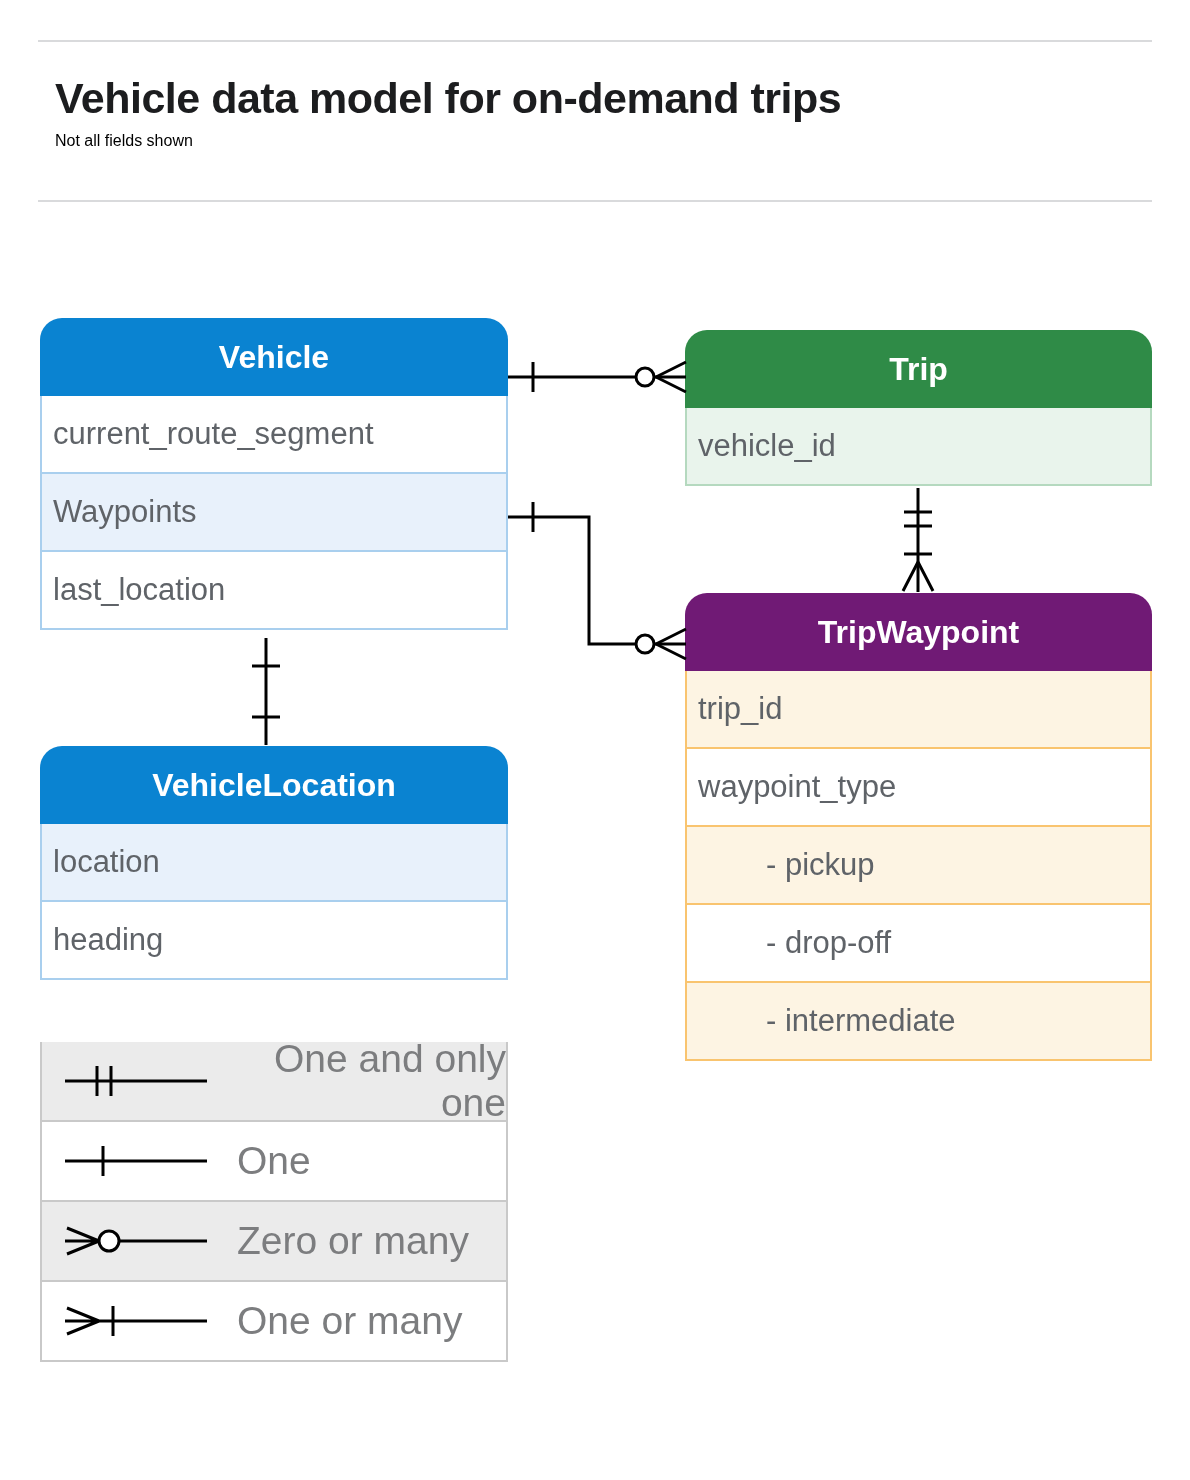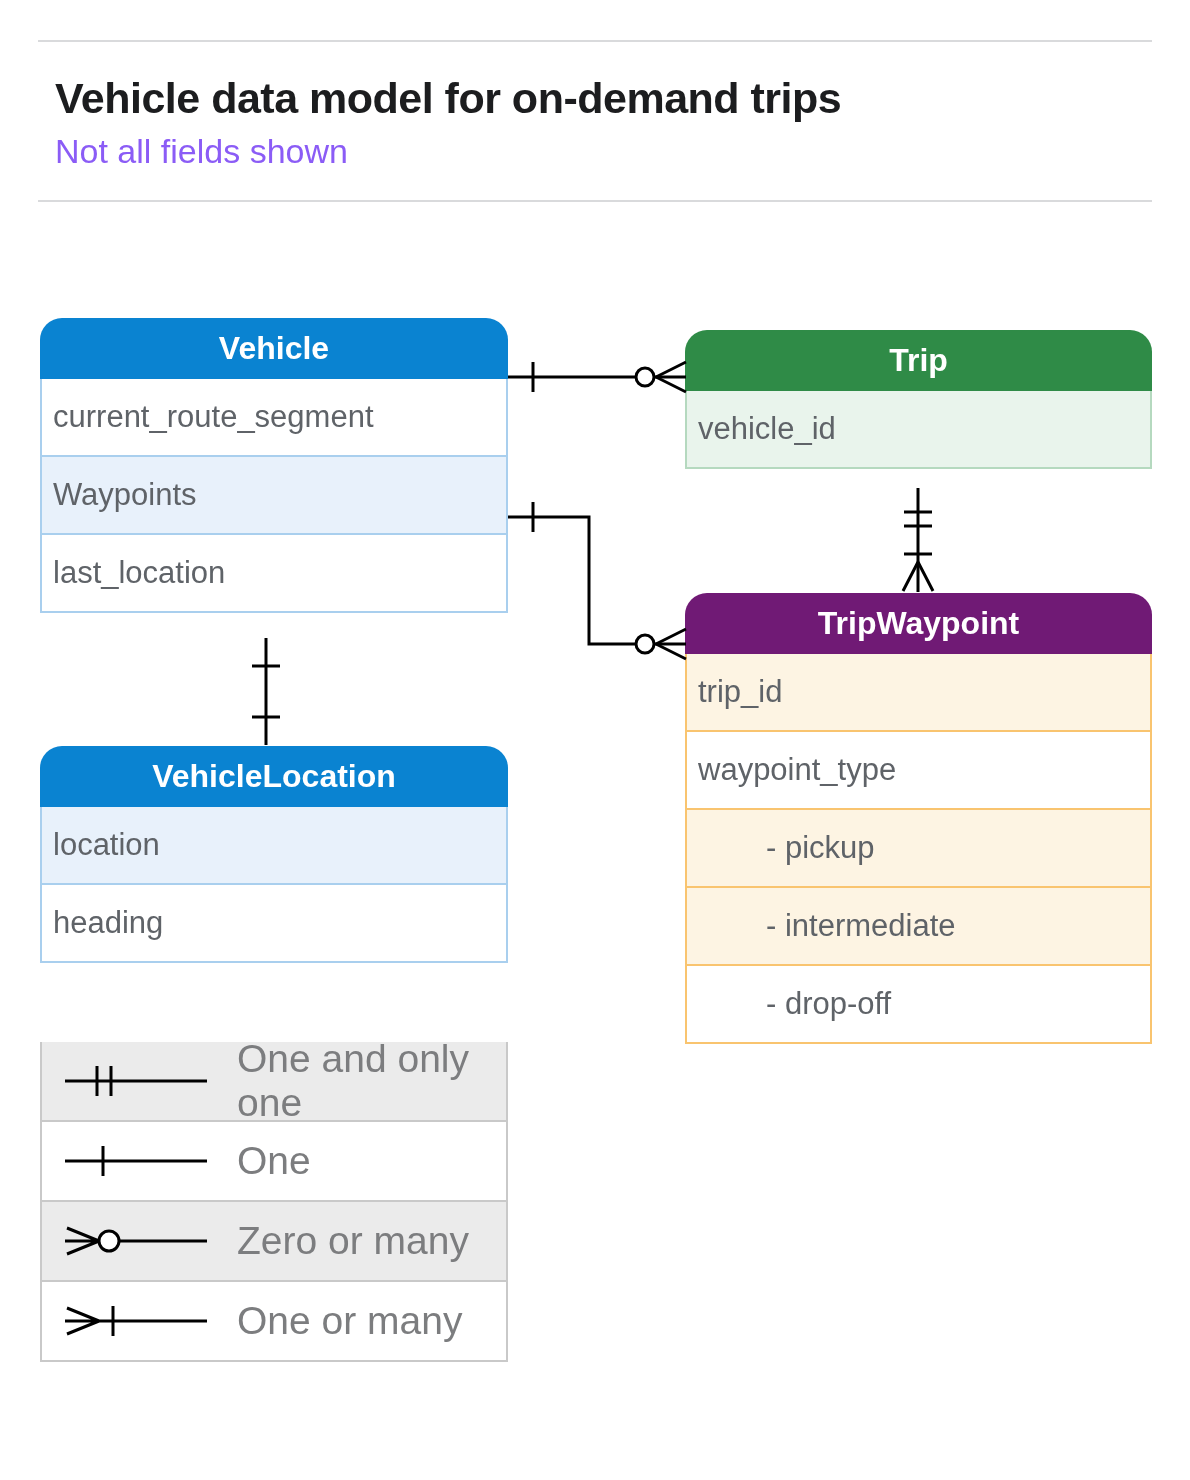--- a/index.html
+++ b/index.html
@@ -3,20 +3,21 @@
 <meta charset="utf-8">
 <style>
   html,body{margin:0;padding:0;background:#ffffff;}
   .canvas{
     position:relative;
     width:1190px;
     height:1480px;
     background:#ffffff;
     font-family:"Liberation Sans", sans-serif;
     overflow:hidden;
+    text-align:right;
   }
   .rule{
     position:absolute;
     left:38px;
     width:1114px;
     height:2px;
     background:#d9dadc;
   }
   .page-title{
     position:absolute;
@@ -24,27 +25,27 @@
     top:74px;
     font-size:43px;
     font-weight:700;
     color:#1c1d1f;
     letter-spacing:-0.5px;
   }
   .page-subtitle{
     position:absolute;
     left:55px;
     top:132px;
-    font-size:34px;
-    color:#8b5cf6;
+    font-size:16px;
+    color:#000000;
   }
   
   .etable{position:absolute;}
   .etable .hdr{
-    height:61px;
+    height:78px;
     border-radius:22px 22px 0 0;
     color:#ffffff;
     font-size:32px;
     font-weight:700;
     display:flex;
     align-items:center;
     justify-content:center;
   }
   .etable .row{
     height:76px;
@@ -124,22 +125,22 @@
   <div class="etable t-green" style="left:685px;top:330px;width:467px;">
     <div class="hdr">Trip</div>
     <div class="row tint">vehicle_id</div>
   </div>
 
   <div class="etable t-orange" style="left:685px;top:593px;width:467px;">
     <div class="hdr">TripWaypoint</div>
     <div class="row tint">trip_id</div>
     <div class="row">waypoint_type</div>
     <div class="row tint sub">- pickup</div>
+    <div class="row sub">- drop-off</div>
     <div class="row tint sub">- intermediate</div>
-    <div class="row sub">- drop-off</div>
   </div>
 
   <div class="etable t-blue" style="left:40px;top:746px;width:468px;">
     <div class="hdr">VehicleLocation</div>
     <div class="row tint">location</div>
     <div class="row">heading</div>
   </div>
 
   <div class="etable t-gray" style="left:40px;top:1042px;width:468px;">
 

